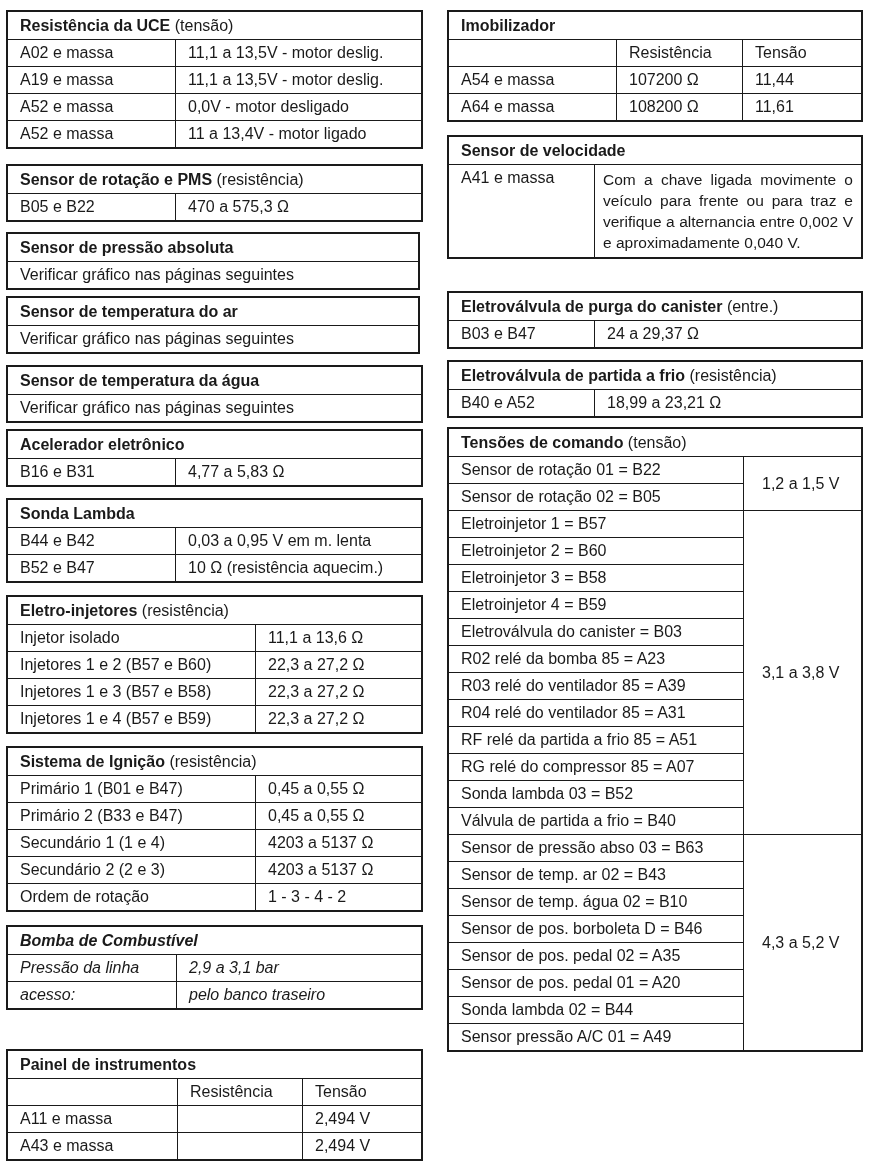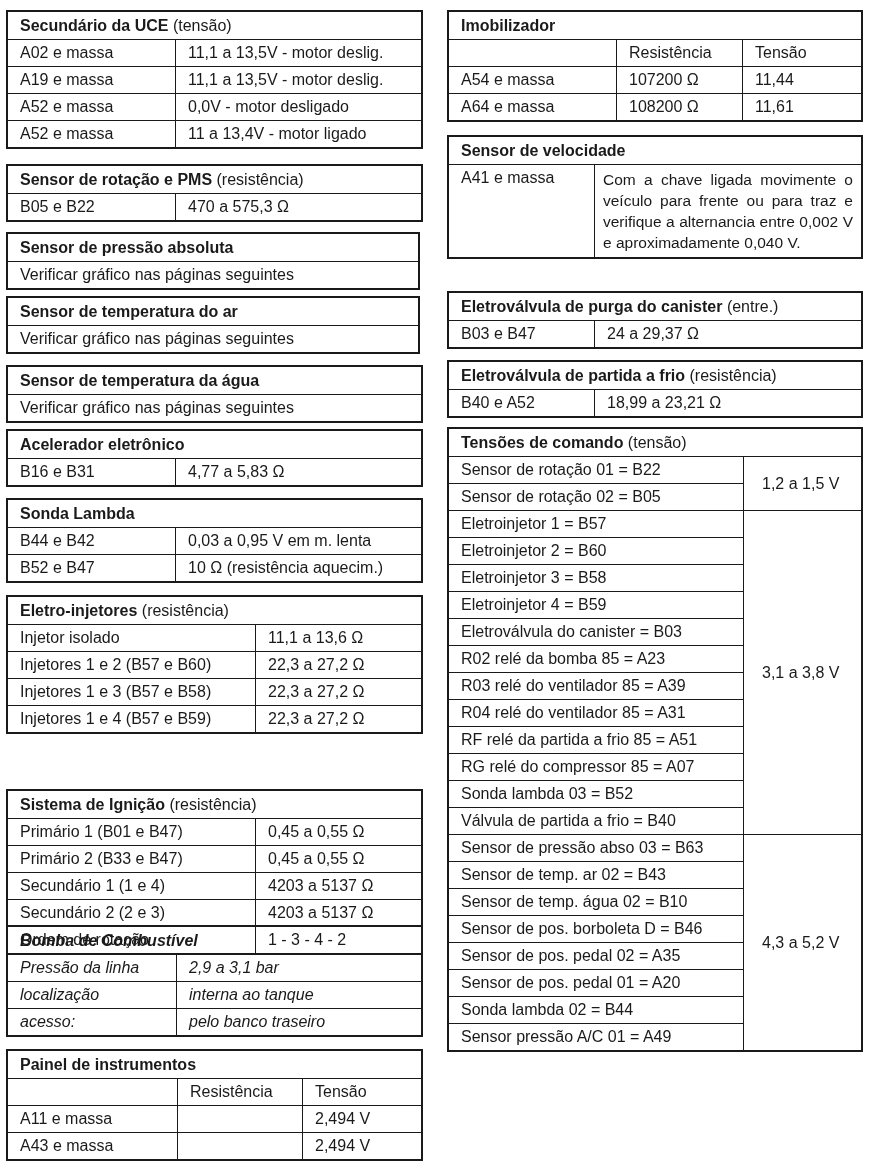--- a/index.html
+++ b/index.html
@@ -17,21 +17,21 @@
   td.merged { vertical-align: middle; padding-left: 18px !important; }
 </style>
 </head>
 <body>
 
 <div class="col left">
 
   <table class="box" style="top:10px;">
     <tbody>
         <tr>
-          <td class="title" colspan="2"><span>Secundário da UCE</span> <span class="sub">(tensão)</span></td>
+          <td class="title" colspan="2"><span>Resistência da UCE</span> <span class="sub">(tensão)</span></td>
         </tr>
     <tr>
           <td style="width:155px">A02 e massa</td>
           <td>11,1 a 13,5V - motor deslig.</td>
         </tr>
     <tr>
           <td>A19 e massa</td>
           <td>11,1 a 13,5V - motor deslig.</td>
         </tr>
     <tr>
@@ -135,21 +135,21 @@
           <td>Injetores 1 e 3 (B57 e B58)</td>
           <td>22,3 a 27,2 Ω</td>
         </tr>
     <tr>
           <td>Injetores 1 e 4 (B57 e B59)</td>
           <td>22,3 a 27,2 Ω</td>
         </tr>
   </tbody>
     </table>
 
-  <table class="box" style="top:789px;">
+  <table class="box" style="top:746px;">
     <tbody>
         <tr>
           <td class="title" colspan="2"><span>Sistema de Ignição</span> <span class="sub">(resistência)</span></td>
         </tr>
     <tr>
           <td style="width:235px">Primário 1 (B01 e B47)</td>
           <td>0,45 a 0,55 Ω</td>
         </tr>
     <tr>
           <td>Primário 2 (B33 e B47)</td>
@@ -171,24 +171,20 @@
     </table>
 
   <table class="box" style="top:925px;font-style:italic;">
     <tbody>
         <tr>
           <td class="title" colspan="2">Bomba de Combustível</td>
         </tr>
     <tr>
           <td style="width:156px">Pressão da linha</td>
           <td>2,9 a 3,1 bar</td>
-        </tr>
-    <tr>
-          <td>localização</td>
-          <td>interna ao tanque</td>
         </tr>
     <tr>
           <td>acesso:</td>
           <td>pelo banco traseiro</td>
         </tr>
   </tbody>
     </table>
 
   <table class="box" style="top:1049px;">
     <tbody>

